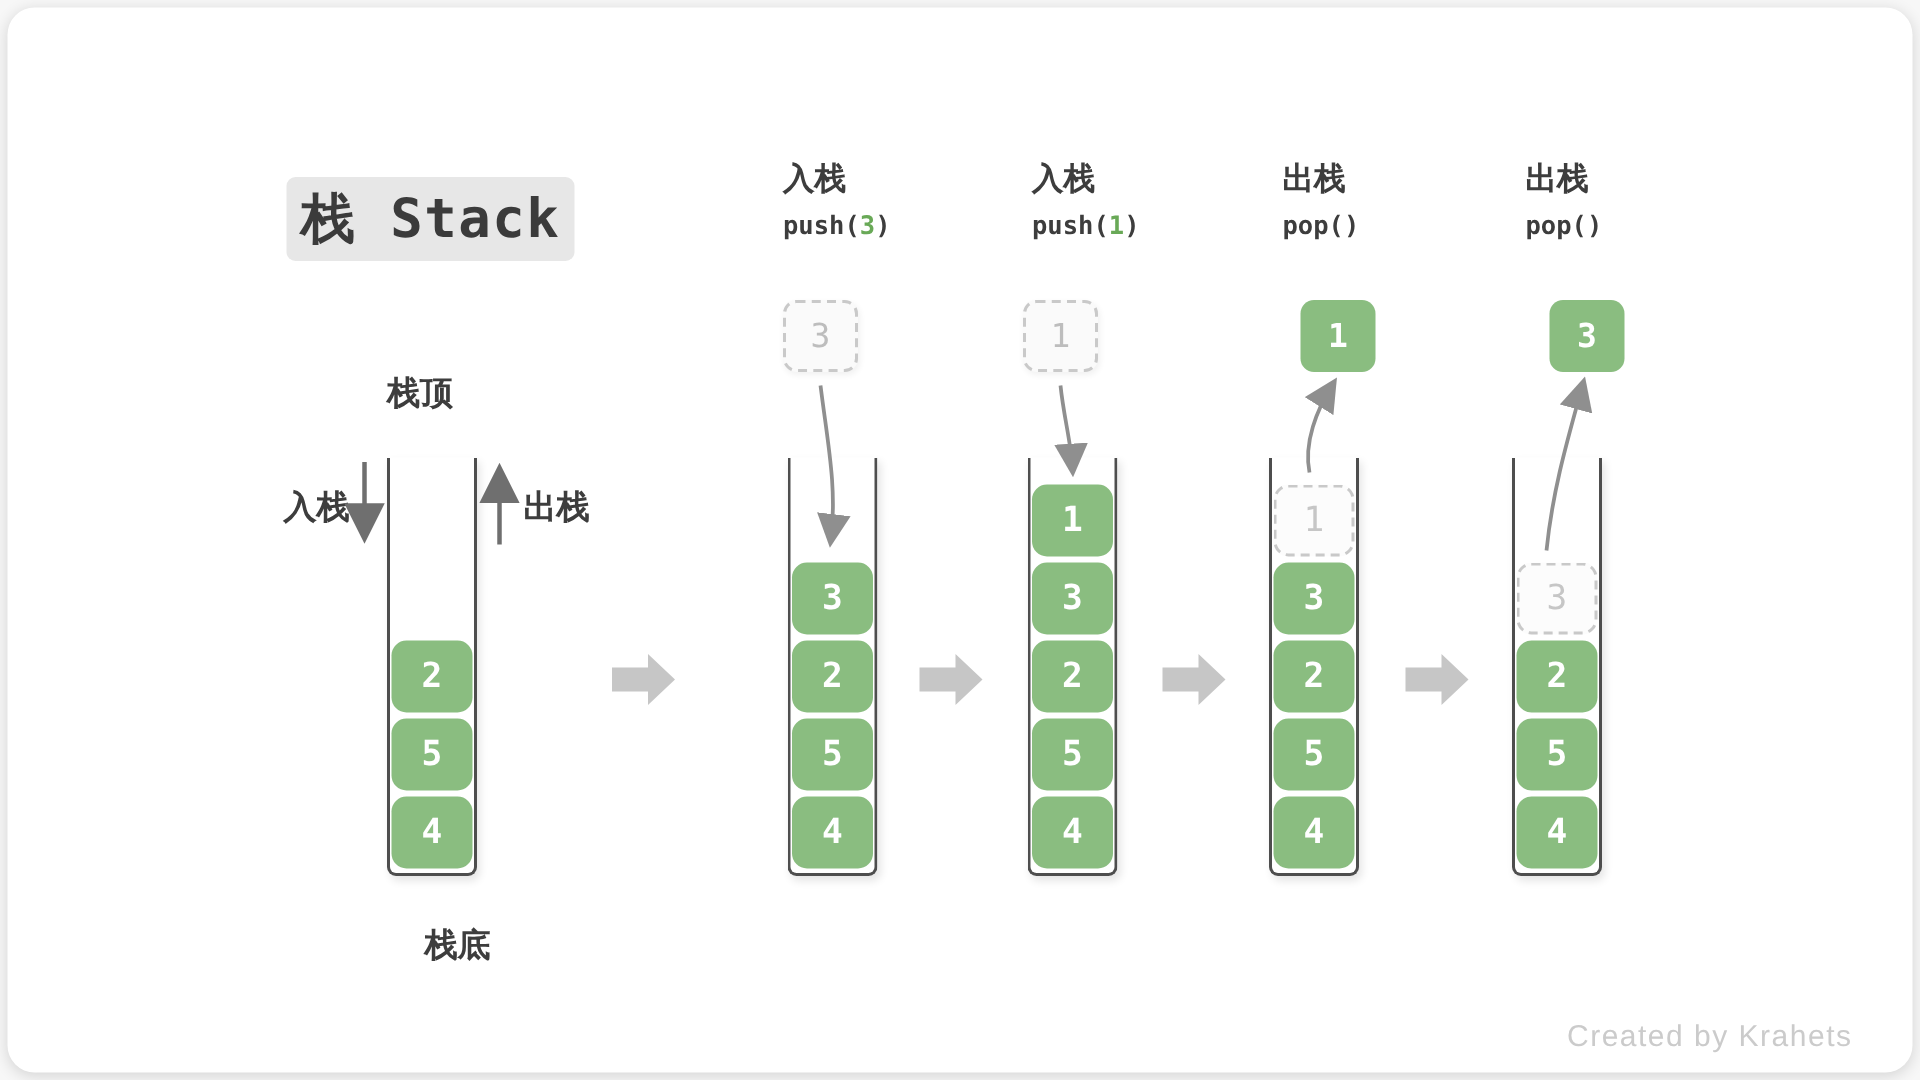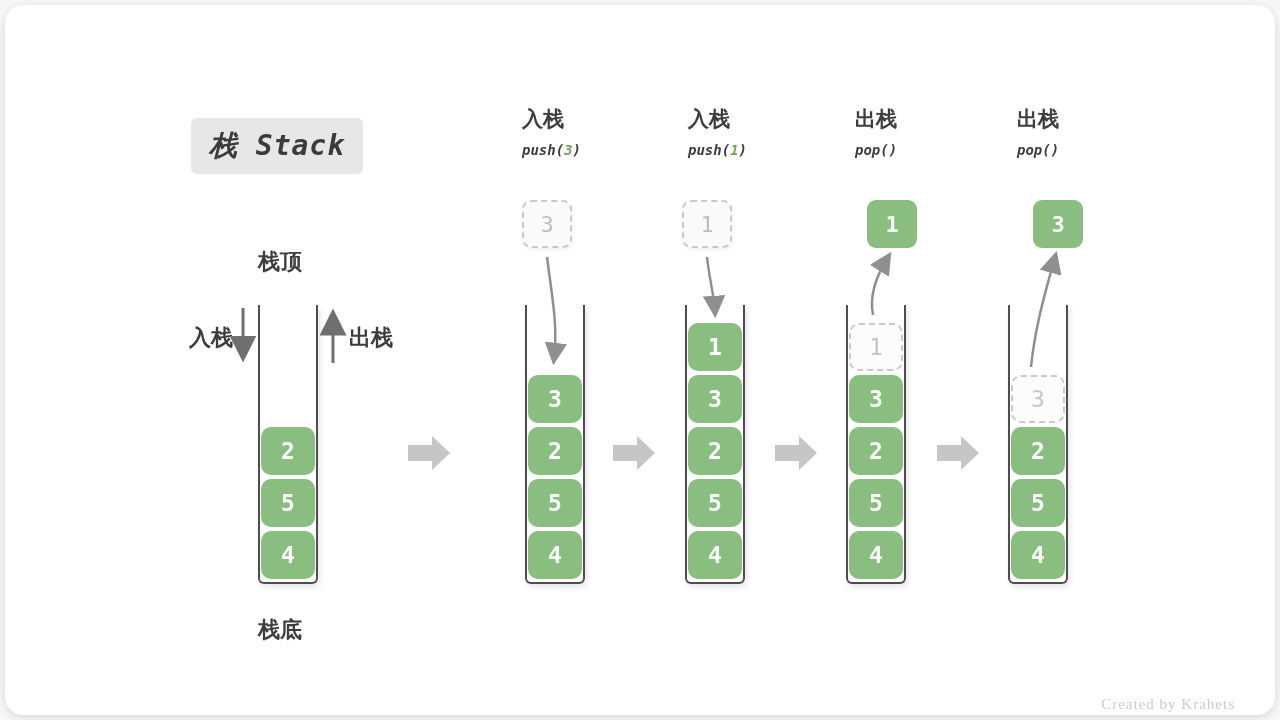--- a/index.html
+++ b/index.html
@@ -11,46 +11,45 @@
   }
   .card {
     position: absolute;
     left: 5px; top: 5px; width: 1270px; height: 710px;
     background: #ffffff;
     border-radius: 18px;
     box-shadow: 0 2px 10px rgba(0,0,0,0.14);
   }
   .title-box {
     position: absolute;
-    left: 186px; top: 113px; width: 172px; height: 56px;
+    left: 186px; top: 113px; width: 192px; height: 56px;
     background: #e7e7e7;
     border-radius: 6px;
     display: flex; align-items: center; justify-content: center;
     font-family: "DejaVu Sans Mono", "Liberation Mono", monospace;
-    font-size: 28px; font-weight: bold; color: #3b3b3b;
+    font-size: 36px; font-weight: bold; color: #3b3b3b;
     letter-spacing: 1px;
-    font-style: italic;
   }
   .legend-label {
     position: absolute;
     font-size: 22px; font-weight: bold; color: #3d3d3d;
   }
   .lbl-stack-top    { left: 253px; top: 242px; width: 60px; }
-  .lbl-stack-bottom { left: 253px; top: 610px; width: 60px; text-align: left; }
+  .lbl-stack-bottom { left: 270px; top: 610px; width: 60px; text-align: center; }
   .lbl-push         { left: 160px; top: 318px; width: 68px; text-align: right; }
   .lbl-pop          { left: 344px; top: 318px; width: 68px; text-align: left; }
 
   .op-label { position: absolute; top: 104px; }
   .op-label .cn {
     font-size: 21px; font-weight: bold; color: #3d3d3d; line-height: 1;
   }
   .op-label .code {
     margin-top: 13px;
     font-family: "DejaVu Sans Mono", "Liberation Mono", monospace;
-    font-size: 14px; font-weight: bold; color: #3d3d3d; line-height: 1; font-style: italic;
+    font-size: 17px; font-weight: bold; color: #3d3d3d; line-height: 1;
   }
   .op-label .code .arg { color: #69a957; }
   .op-0 { left: 517px; }
   .op-1 { left: 683px; }
   .op-2 { left: 850px; }
   .op-3 { left: 1012px; }
 
   .stack-container {
     position: absolute; top: 300px;
     width: 60px; height: 279px;
@@ -107,22 +106,22 @@
   .fb-1 { left: 677px; }
   .fb-2 { left: 862px; }
   .fb-3 { left: 1028px; }
 
   .overlay {
     position: absolute; left: 0; top: 0; width: 1280px; height: 720px;
     pointer-events: none;
   }
   .watermark {
     position: absolute; right: 40px; top: 675px;
-    font-family: Liberation Serif, serif;
-    font-size: 15px; color: #cbcbcb; letter-spacing: 1px; margin-top: 16px;
+    font-family: Liberation Sans, sans-serif;
+    font-size: 20px; color: #cbcbcb; letter-spacing: 1px;
   }
 </style>
 </head>
 <body>
 
 <div class="card">
 
   <div class="title-box">
     <span>栈 Stack</span>
   </div>

